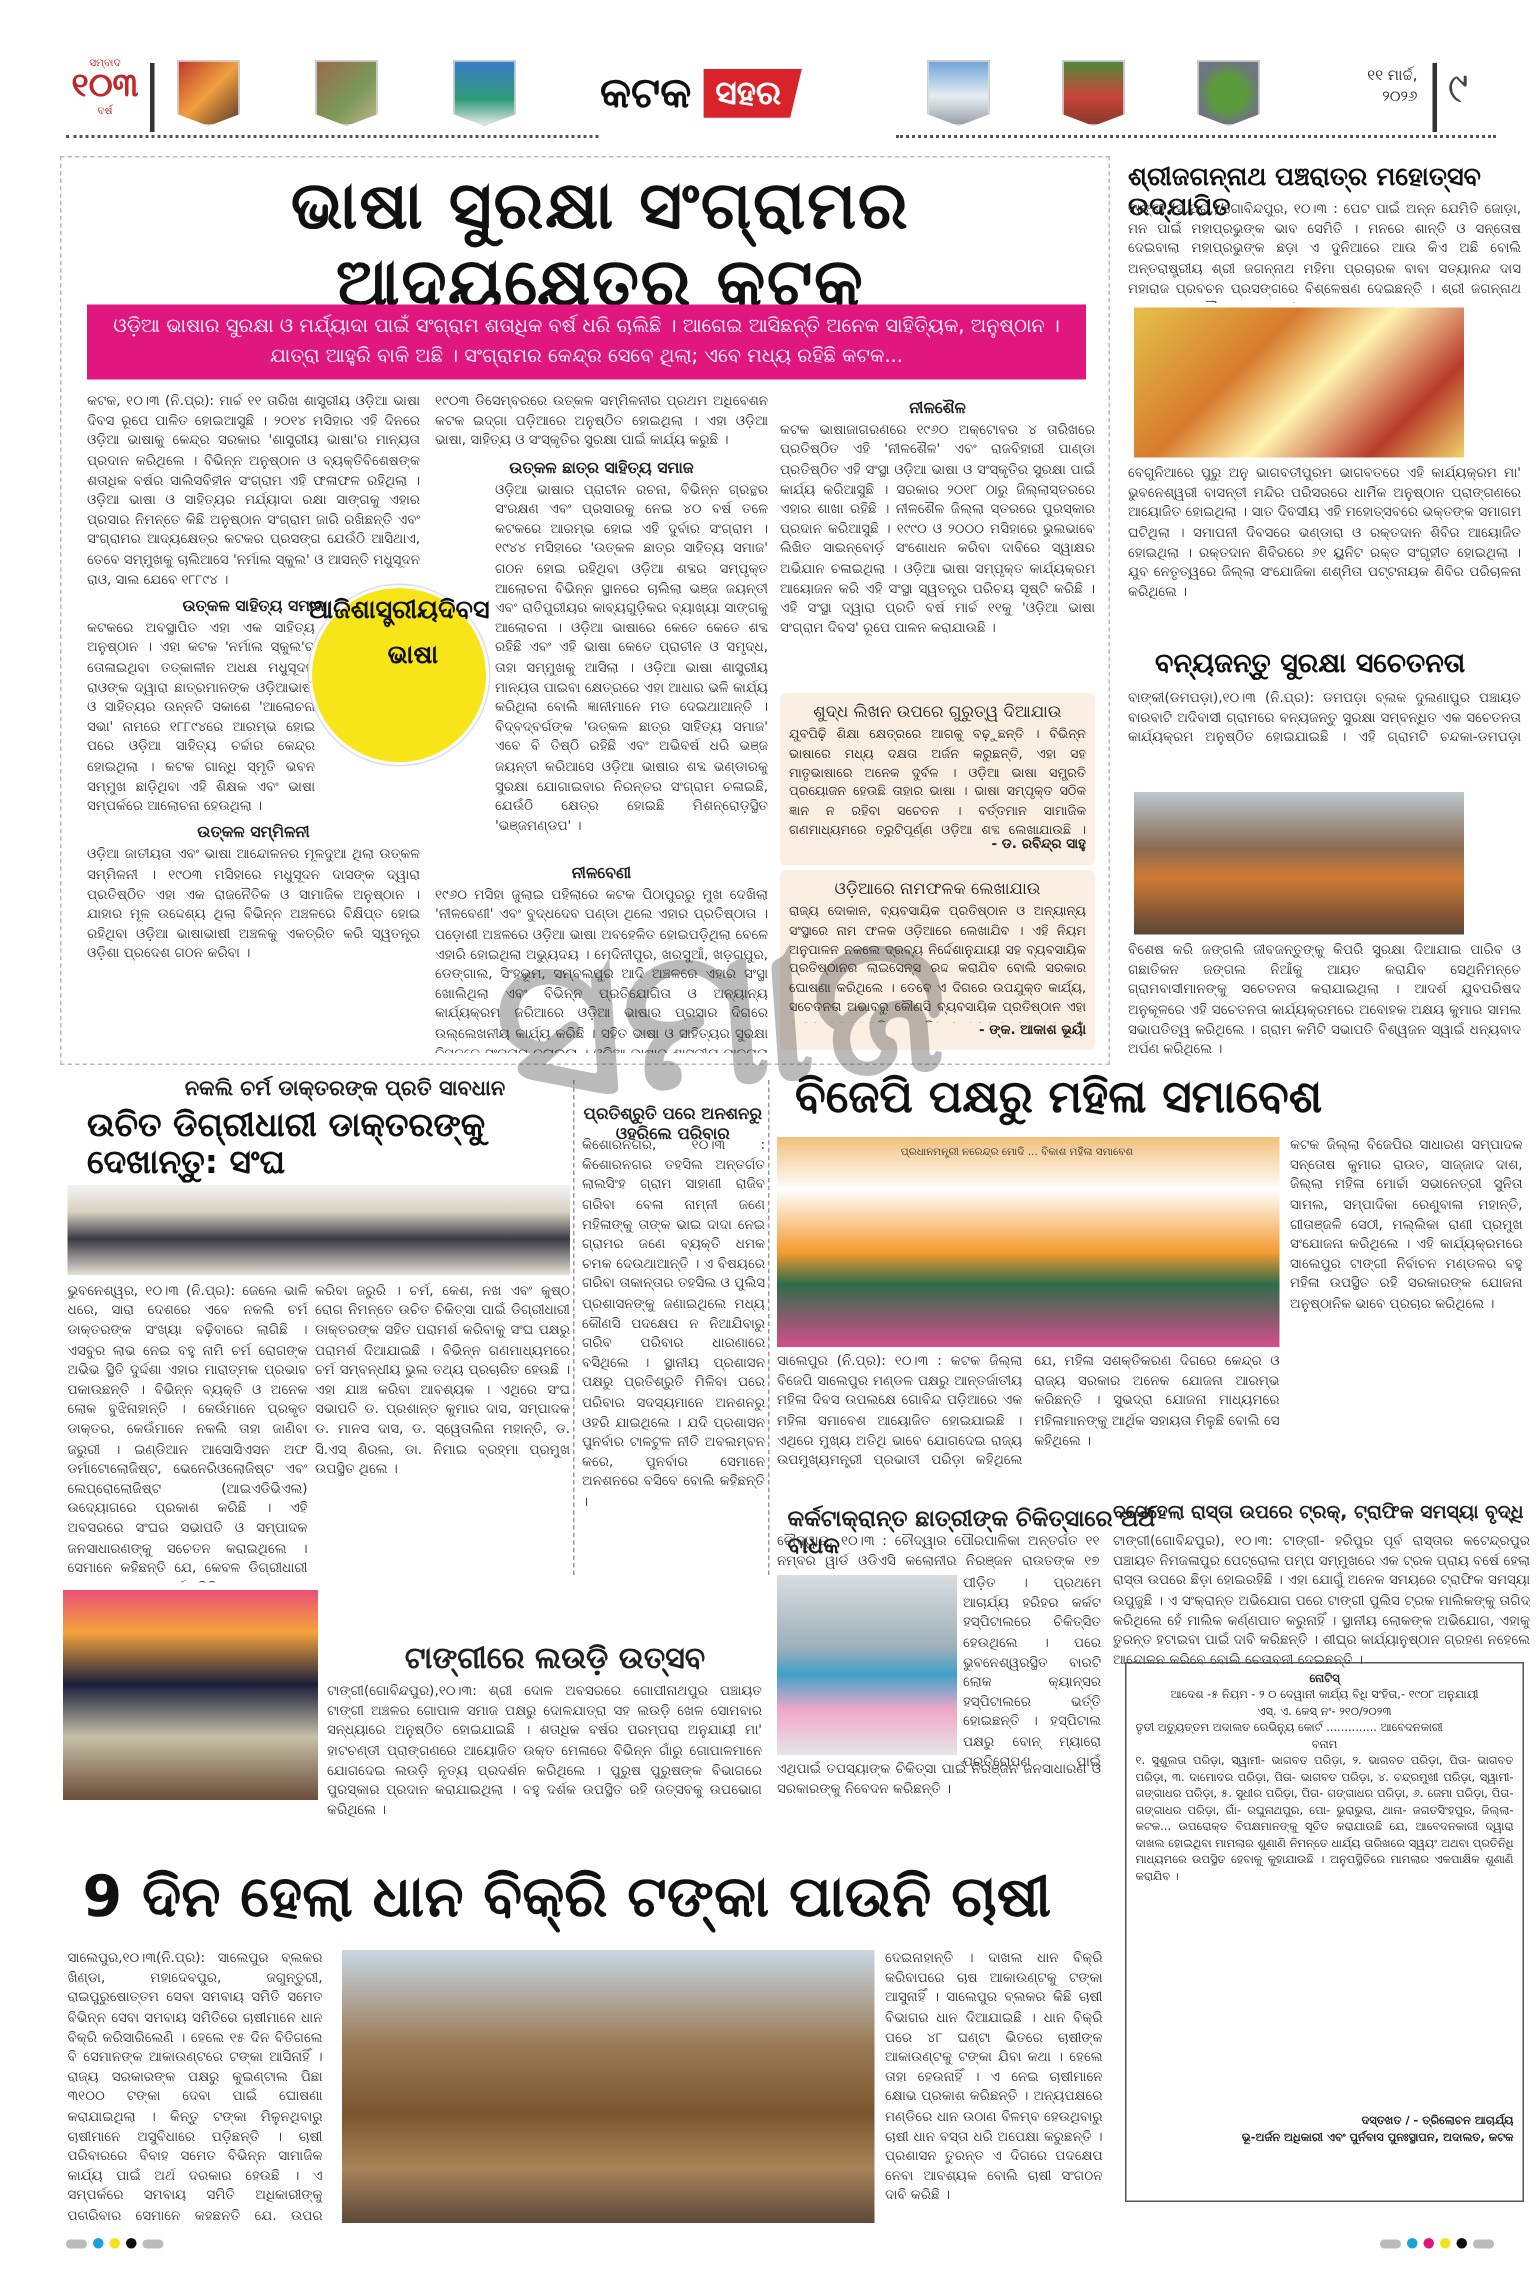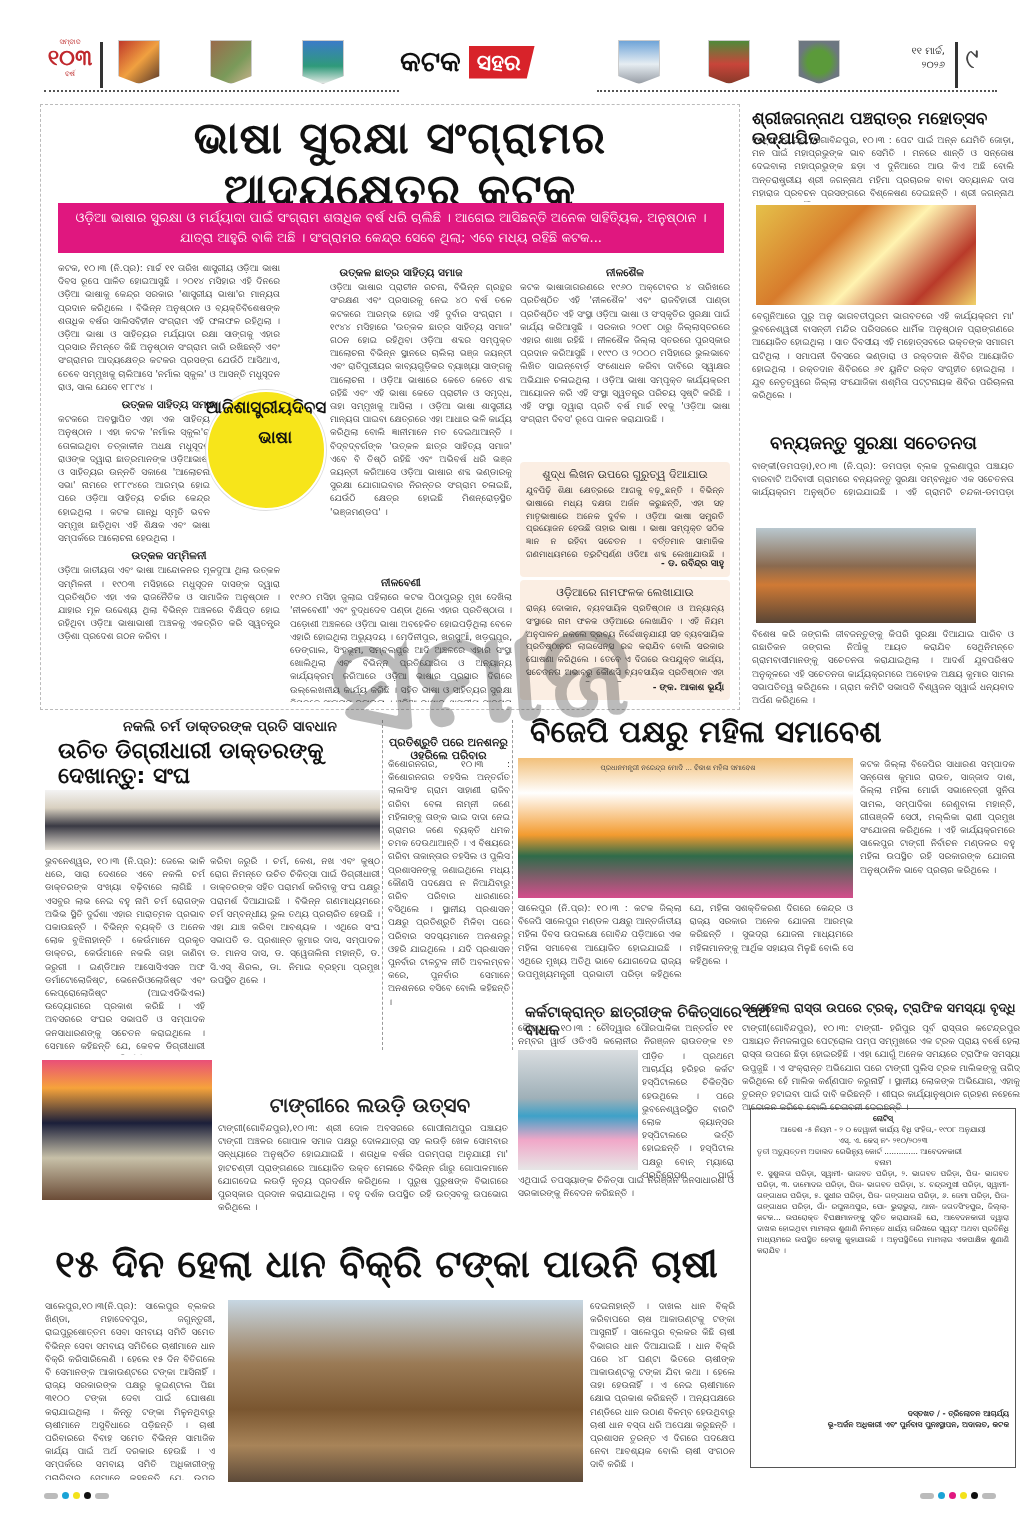--- a/index.html
+++ b/index.html
@@ -85,20 +85,21 @@
 
 <div class="abs col" style="left:58px;top:262px;width:222px;height:440px;">
   <p>କଟକ, ୧୦।୩ (ନି.ପ୍ର): ମାର୍ଚ୍ଚ ୧୧ ତାରିଖ ଶାସ୍ତ୍ରୀୟ ଓଡ଼ିଆ ଭାଷା ଦିବସ ରୂପେ ପାଳିତ ହୋଇଆସୁଛି । ୨୦୧୪ ମସିହାର ଏହି ଦିନରେ ଓଡ଼ିଆ ଭାଷାକୁ କେନ୍ଦ୍ର ସରକାର 'ଶାସ୍ତ୍ରୀୟ ଭାଷା'ର ମାନ୍ୟତା ପ୍ରଦାନ କରିଥିଲେ । ବିଭିନ୍ନ ଅନୁଷ୍ଠାନ ଓ ବ୍ୟକ୍ତିବିଶେଷଙ୍କ ଶତାଧିକ ବର୍ଷର ସାଲିସବିହୀନ ସଂଗ୍ରାମ ଏହି ଫଳାଫଳ ରହିଥିଲା । ଓଡ଼ିଆ ଭାଷା ଓ ସାହିତ୍ୟର ମର୍ଯ୍ୟାଦା ରକ୍ଷା ସାଙ୍ଗକୁ ଏହାର ପ୍ରସାର ନିମନ୍ତେ କିଛି ଅନୁଷ୍ଠାନ ସଂଗ୍ରାମ ଜାରି ରଖିଛନ୍ତି ଏବଂ ସଂଗ୍ରାମର ଆଦ୍ୟକ୍ଷେତ୍ର କଟକର ପ୍ରସଙ୍ଗ ଯେଉଁଠି ଆସିଥାଏ, ତେବେ ସମ୍ମୁଖକୁ ଚାଲିଆସେ 'ନର୍ମାଲ ସ୍କୁଲ' ଓ ଆସନ୍ତି ମଧୁସୂଦନ ରାଓ, ସାଲ ଯେବେ ୧୮୮୯୪ ।</p>
   <div class="sub">ଉତ୍କଳ ସାହିତ୍ୟ ସମାଜ</div>
   <p style="padding-right:70px;">କଟକରେ ଅବସ୍ଥାପିତ ଏହା ଏକ ସାହିତ୍ୟ ଅନୁଷ୍ଠାନ । ଏହା କଟକ 'ନର୍ମାଲ ସ୍କୁଲ'ର ତୋଳାଇଥିବା ତତ୍କାଳୀନ ଅଧକ୍ଷ ମଧୁସୂଦନ ରାଓଙ୍କ ଦ୍ୱାରା ଛାତ୍ରମାନଙ୍କ ଓଡ଼ିଆଭାଷା ଓ ସାହିତ୍ୟର ଉନ୍ନତି ସକାଶେ 'ଆଲୋଚନା ସଭା' ନାମରେ ୧୮୮୯୪ରେ ଆରମ୍ଭ ହୋଇ ପରେ ଓଡ଼ିଆ ସାହିତ୍ୟ ଚର୍ଚ୍ଚାର କେନ୍ଦ୍ର ହୋଇଥିଲା । କଟକ ଗାନ୍ଧି ସ୍ମୃତି ଭବନ ସମ୍ମୁଖ ଛାଡ଼ିଥିବା ଏହି ଶିକ୍ଷକ ଏବଂ ଭାଷା ସମ୍ପର୍କରେ ଆଲୋଚନା ହେଉଥିଲା ।</p>
   <div class="sub">ଉତ୍କଳ ସମ୍ମିଳନୀ</div>
   <p>ଓଡ଼ିଆ ଜାତୀୟତା ଏବଂ ଭାଷା ଆନ୍ଦୋଳନର ମୂଳଦୁଆ ଥିଲା ଉତ୍କଳ ସମ୍ମିଳନୀ । ୧୯୦୩ ମସିହାରେ ମଧୁସୂଦନ ଦାସଙ୍କ ଦ୍ୱାରା ପ୍ରତିଷ୍ଠିତ ଏହା ଏକ ରାଜନୈତିକ ଓ ସାମାଜିକ ଅନୁଷ୍ଠାନ । ଯାହାର ମୂଳ ଉଦ୍ଦେଶ୍ୟ ଥିଲା ବିଭିନ୍ନ ଅଞ୍ଚଳରେ ବିକ୍ଷିପ୍ତ ହୋଇ ରହିଥିବା ଓଡ଼ିଆ ଭାଷାଭାଷୀ ଅଞ୍ଚଳକୁ ଏକତ୍ରିତ କରି ସ୍ୱତନ୍ତ୍ର ଓଡ଼ିଶା ପ୍ରଦେଶ ଗଠନ କରିବା ।</p>
 </div>
 
 <div class="abs col" style="left:290px;top:262px;width:222px;height:310px;">
+  <p>୧୯୦୩ ଡିସେମ୍ବରରେ ଉତ୍କଳ ସମ୍ମିଳନୀର ପ୍ରଥମ ଅଧିବେଶନ କଟକ ଇଦ୍‌ଗା ପଡ଼ିଆରେ ଅନୁଷ୍ଠିତ ହୋଇଥିଲା । ଏହା ଓଡ଼ିଆ ଭାଷା, ସାହିତ୍ୟ ଓ ସଂସ୍କୃତିର ସୁରକ୍ଷା ପାଇଁ କାର୍ଯ୍ୟ କରୁଛି ।</p>
   <div class="sub">ଉତ୍କଳ ଛାତ୍ର ସାହିତ୍ୟ ସମାଜ</div>
   <p style="padding-left:40px;">ଓଡ଼ିଆ ଭାଷାର ପ୍ରାଚୀନ ରଚନା, ବିଭିନ୍ନ ଗ୍ରନ୍ଥର ସଂରକ୍ଷଣ ଏବଂ ପ୍ରସାରକୁ ନେଇ ୪୦ ବର୍ଷ ତଳେ କଟକରେ ଆରମ୍ଭ ହୋଇ ଏହି ଦୁର୍ବାର ସଂଗ୍ରାମ । ୧୯୪୪ ମସିହାରେ 'ଉତ୍କଳ ଛାତ୍ର ସାହିତ୍ୟ ସମାଜ' ଗଠନ ହୋଇ ରହିଥିବା ଓଡ଼ିଆ ଶବ୍ଦର ସମ୍ପୃକ୍ତ ଆଲୋଚନା ବିଭିନ୍ନ ସ୍ଥାନରେ ଚାଲିଲା ଭଞ୍ଜ ଜୟନ୍ତୀ ଏବଂ ରାତିପୁରୀୟର କାବ୍ୟଗୁଡ଼ିକର ବ୍ୟାଖ୍ୟା ସାଙ୍ଗକୁ ଆଲୋଚନା । ଓଡ଼ିଆ ଭାଷାରେ କେତେ କେତେ ଶବ୍ଦ ରହିଛି ଏବଂ ଏହି ଭାଷା କେତେ ପ୍ରାଚୀନ ଓ ସମୃଦ୍ଧ, ତାହା ସମ୍ମୁଖକୁ ଆସିଲା । ଓଡ଼ିଆ ଭାଷା ଶାସ୍ତ୍ରୀୟ ମାନ୍ୟତା ପାଇବା କ୍ଷେତ୍ରରେ ଏହା ଆଧାର ଭଳି କାର୍ଯ୍ୟ କରିଥିଲା ବୋଲି ଜ୍ଞାନୀମାନେ ମତ ଦେଇଥାଆନ୍ତି । ବିଦ୍ବଦ୍‌ବର୍ଗଙ୍କ 'ଉତ୍କଳ ଛାତ୍ର ସାହିତ୍ୟ ସମାଜ' ଏବେ ବି ତିଷ୍ଠି ରହିଛି ଏବଂ ଅଭିବର୍ଷ ଧରି ଭଞ୍ଜ ଜୟନ୍ତୀ କରିଆସେ ଓଡ଼ିଆ ଭାଷାର ଶବ୍ଦ ଭଣ୍ଡାରକୁ ସୁରକ୍ଷା ଯୋଗାଇବାର ନିରନ୍ତର ସଂଗ୍ରାମ ଚଳାଇଛି, ଯେଉଁଠି କ୍ଷେତ୍ର ହୋଇଛି ମିଶନ୍‌ରୋଡ଼ସ୍ଥିତ 'ଭଞ୍ଜମଣ୍ଡପ' ।</p>
 </div>
 <div class="abs col" style="left:290px;top:572px;width:222px;height:130px;">
   <div class="sub">ନୀଳବେଣୀ</div>
   <p>୧୯୬୦ ମସିହା ଜୁଲାଇ ପହିଲାରେ କଟକ ପିଠାପୁରରୁ ମୁଖ ଦେଖିଲା 'ନୀଳବେଣୀ' ଏବଂ ବୁଦ୍ଧଦେବ ପଣ୍ଡା ଥିଲେ ଏହାର ପ୍ରତିଷ୍ଠାତା । ପଡ଼ୋଶୀ ଅଞ୍ଚଳରେ ଓଡ଼ିଆ ଭାଷା ଅବହେଳିତ ହୋଇପଡ଼ିଥିଲା ବେଳେ ଏହାରି ହୋଇଥିଲା ଅଭ୍ୟୁଦୟ । ମେଦିନୀପୁର, ଖରସୁଆଁ, ଖଡ଼ଗପୁର, ଡେଙ୍ଗାଲ, ସିଂହଭୂମ, ସମ୍ବଲପୁର ଆଦି ଅଞ୍ଚଳରେ ଏହାର ସଂସ୍ଥା ଖୋଲିଥିଲା ଏବଂ ବିଭିନ୍ନ ପ୍ରତିଯୋଗିତା ଓ ଅନ୍ୟାନ୍ୟ କାର୍ଯ୍ୟକ୍ରମ ଜରିଆରେ ଓଡ଼ିଆ ଭାଷାର ପ୍ରସାର ଦିଗରେ ଉଲ୍ଲେଖନୀୟ କାର୍ଯ୍ୟ କରିଛି । ସହିତ ଭାଷା ଓ ସାହିତ୍ୟର ସୁରକ୍ଷା ନିମନ୍ତେ ସଂଗ୍ରାମ ଚଳାଇଲା । ଓଡ଼ିଆ ଭାଷାର ଶାସ୍ତ୍ରୀୟ ମାନ୍ୟତା ପ୍ରାପ୍ତି ଦିଗରେ ସଂସ୍ଥାର ଅବଦାନ ସ୍ମରଣୀୟ ।</p>
 </div>
 
 <div class="abs yellow-circle">
   <span>ଆଜି</span>
@@ -167,21 +168,21 @@
   <div class="c" style="font-weight:bold;">ନୋଟିସ୍</div>
   <div class="c">ଆଦେଶ -୫ ନିୟମ - ୨ ୦ ଦେୱାନୀ କାର୍ଯ୍ୟ ବିଧି ସଂହିତା,- ୧୯୦୮ ଅନୁଯାୟୀ</div>
   <div class="c">ଏସ୍. ଏ. କେସ୍ ନଂ- ୨୧୦/୨୦୨୩</div>
   <div>ତୃତୀ ଅତ୍ୟୁତ୍ତମ ଅଦାଲତ ରେଭିନ୍ୟୁ କୋର୍ଟ .............. ଆବେଦନକାରୀ</div>
   <div class="c">ବନାମ</div>
   <div style="text-align:justify;height:240px;overflow:hidden;">୧. ସୁଶୁଲତା ପରିଡ଼ା, ସ୍ୱାମୀ- ଭାଗବତ ପରିଡ଼ା, ୨. ଭାଗବତ ପରିଡ଼ା, ପିତା- ଭାଗବତ ପରିଡ଼ା, ୩. ଦାମୋଦର ପରିଡ଼ା, ପିତା- ଭାଗବତ ପରିଡ଼ା, ୪. ଚନ୍ଦ୍ରମୁଖୀ ପରିଡ଼ା, ସ୍ୱାମୀ- ଗଙ୍ଗାଧର ପରିଡ଼ା, ୫. ସୁଧୀର ପରିଡ଼ା, ପିତା- ଗଙ୍ଗାଧର ପରିଡ଼ା, ୬. ଜେମା ପରିଡ଼ା, ପିତା- ଗଙ୍ଗାଧର ପରିଡ଼ା, ଗାଁ- ରଘୁନାଥପୁର, ପୋ- ଭୁରାଭୁରା, ଥାନା- ଜଗତସିଂହପୁର, ଜିଲ୍ଲା- କଟକ... ଉପରୋକ୍ତ ବିପକ୍ଷମାନଙ୍କୁ ସୂଚିତ କରାଯାଉଛି ଯେ, ଆବେଦନକାରୀ ଦ୍ୱାରା ଦାଖଲ ହୋଇଥିବା ମାମଲାର ଶୁଣାଣି ନିମନ୍ତେ ଧାର୍ଯ୍ୟ ତାରିଖରେ ସ୍ୱୟଂ ଅଥବା ପ୍ରତିନିଧି ମାଧ୍ୟମରେ ଉପସ୍ଥିତ ହେବାକୁ କୁହାଯାଉଛି । ଅନୁପସ୍ଥିତିରେ ମାମଲାର ଏକପାକ୍ଷିକ ଶୁଣାଣି କରାଯିବ ।</div>
   <div style="text-align:right;font-weight:bold;">ଦସ୍ତଖତ / - ତ୍ରିଲୋଚନ ଆଚାର୍ଯ୍ୟ</div>
   <div style="text-align:right;font-weight:bold;">ଭୂ-ଅର୍ଜନ ଅଧିକାରୀ ଏବଂ ପୁର୍ନବାସ ପୁନଃସ୍ଥାପନ, ଅଦାଲତ, କଟକ</div>
 </div>
 
-<div class="abs hl2" style="left:55px;top:1242px;width:680px;font-size:38px;">୧୫ ଦିନ ହେଲା ଧାନ ବିକ୍ରି ଟଙ୍କା ପାଉନି ଚାଷୀ</div>
+<div class="abs hl2" style="left:55px;top:1242px;width:680px;font-size:38px;">9 ଦିନ ହେଲା ଧାନ ବିକ୍ରି ଟଙ୍କା ପାଉନି ଚାଷୀ</div>
 <div class="abs col" style="left:45px;top:1300px;width:170px;height:180px;">ସାଲେପୁର,୧୦।୩(ନି.ପ୍ର): ସାଲେପୁର ବ୍ଲକର ଖିଣ୍ଡା, ମହାଦେବପୁର, ଜଗୁନ୍ତୁରୀ, ରାଇପୁରୁଷୋତ୍ତମ ସେବା ସମବାୟ ସମିତି ସମେତ ବିଭିନ୍ନ ସେବା ସମବାୟ ସମିତିରେ ଚାଷୀମାନେ ଧାନ ବିକ୍ରି କରିସାରିଲେଣି । ହେଲେ ୧୫ ଦିନ ବିତିଗଲେ ବି ସେମାନଙ୍କ ଆକାଉଣ୍ଟରେ ଟଙ୍କା ଆସିନାହିଁ । ରାଜ୍ୟ ସରକାରଙ୍କ ପକ୍ଷରୁ କୁଇଣ୍ଟାଲ ପିଛା ୩୧୦୦ ଟଙ୍କା ଦେବା ପାଇଁ ଘୋଷଣା କରାଯାଇଥିଲା । କିନ୍ତୁ ଟଙ୍କା ମିଳୁନଥିବାରୁ ଚାଷୀମାନେ ଅସୁବିଧାରେ ପଡ଼ିଛନ୍ତି । ଚାଷୀ ପରିବାରରେ ବିବାହ ସମେତ ବିଭିନ୍ନ ସାମାଜିକ କାର୍ଯ୍ୟ ପାଇଁ ଅର୍ଥ ଦରକାର ହେଉଛି । ଏ ସମ୍ପର୍କରେ ସମବାୟ ସମିତି ଅଧିକାରୀଙ୍କୁ ପଚାରିବାରୁ ସେମାନେ କହୁଛନ୍ତି ଯେ, ଉପର ସ୍ତରରୁ ଟଙ୍କା ଆସିନାହିଁ । ଚାଷୀମାନେ ଶୀଘ୍ର ଟଙ୍କା ପ୍ରଦାନ ଦାବି କରିଛନ୍ତି ।</div>
 <div class="abs photo paddy" style="left:228px;top:1300px;width:355px;height:182px;"></div>
 <div class="abs col" style="left:590px;top:1300px;width:145px;height:182px;">ଦେଇନାହାନ୍ତି । ଦାଖଲ ଧାନ ବିକ୍ରି କରିବାପରେ ଚାଷ ଆକାଉଣ୍ଟକୁ ଟଙ୍କା ଆସୁନାହିଁ । ସାଲେପୁର ବ୍ଲକର କିଛି ଚାଷୀ ବିଭାଗର ଧାନ ଦିଆଯାଇଛି । ଧାନ ବିକ୍ରି ପରେ ୪୮ ଘଣ୍ଟା ଭିତରେ ଚାଷୀଙ୍କ ଆକାଉଣ୍ଟକୁ ଟଙ୍କା ଯିବା କଥା । ହେଲେ ତାହା ହେଉନାହିଁ । ଏ ନେଇ ଚାଷୀମାନେ କ୍ଷୋଭ ପ୍ରକାଶ କରିଛନ୍ତି । ଅନ୍ୟପକ୍ଷରେ ମଣ୍ଡିରେ ଧାନ ଉଠାଣ ବିଳମ୍ବ ହେଉଥିବାରୁ ଚାଷୀ ଧାନ ବସ୍ତା ଧରି ଅପେକ୍ଷା କରୁଛନ୍ତି । ପ୍ରଶାସନ ତୁରନ୍ତ ଏ ଦିଗରେ ପଦକ୍ଷେପ ନେବା ଆବଶ୍ୟକ ବୋଲି ଚାଷୀ ସଂଗଠନ ଦାବି କରିଛି ।</div>
 
 <div class="abs watermark">ସମାଜ</div>
 
 <div class="abs cmyk" style="left:44px;top:1492px;">
   <span class="pill"></span>
     <i style="background:#1aa3d6;"></i>
     <i style="background:#f3e21a;"></i>

